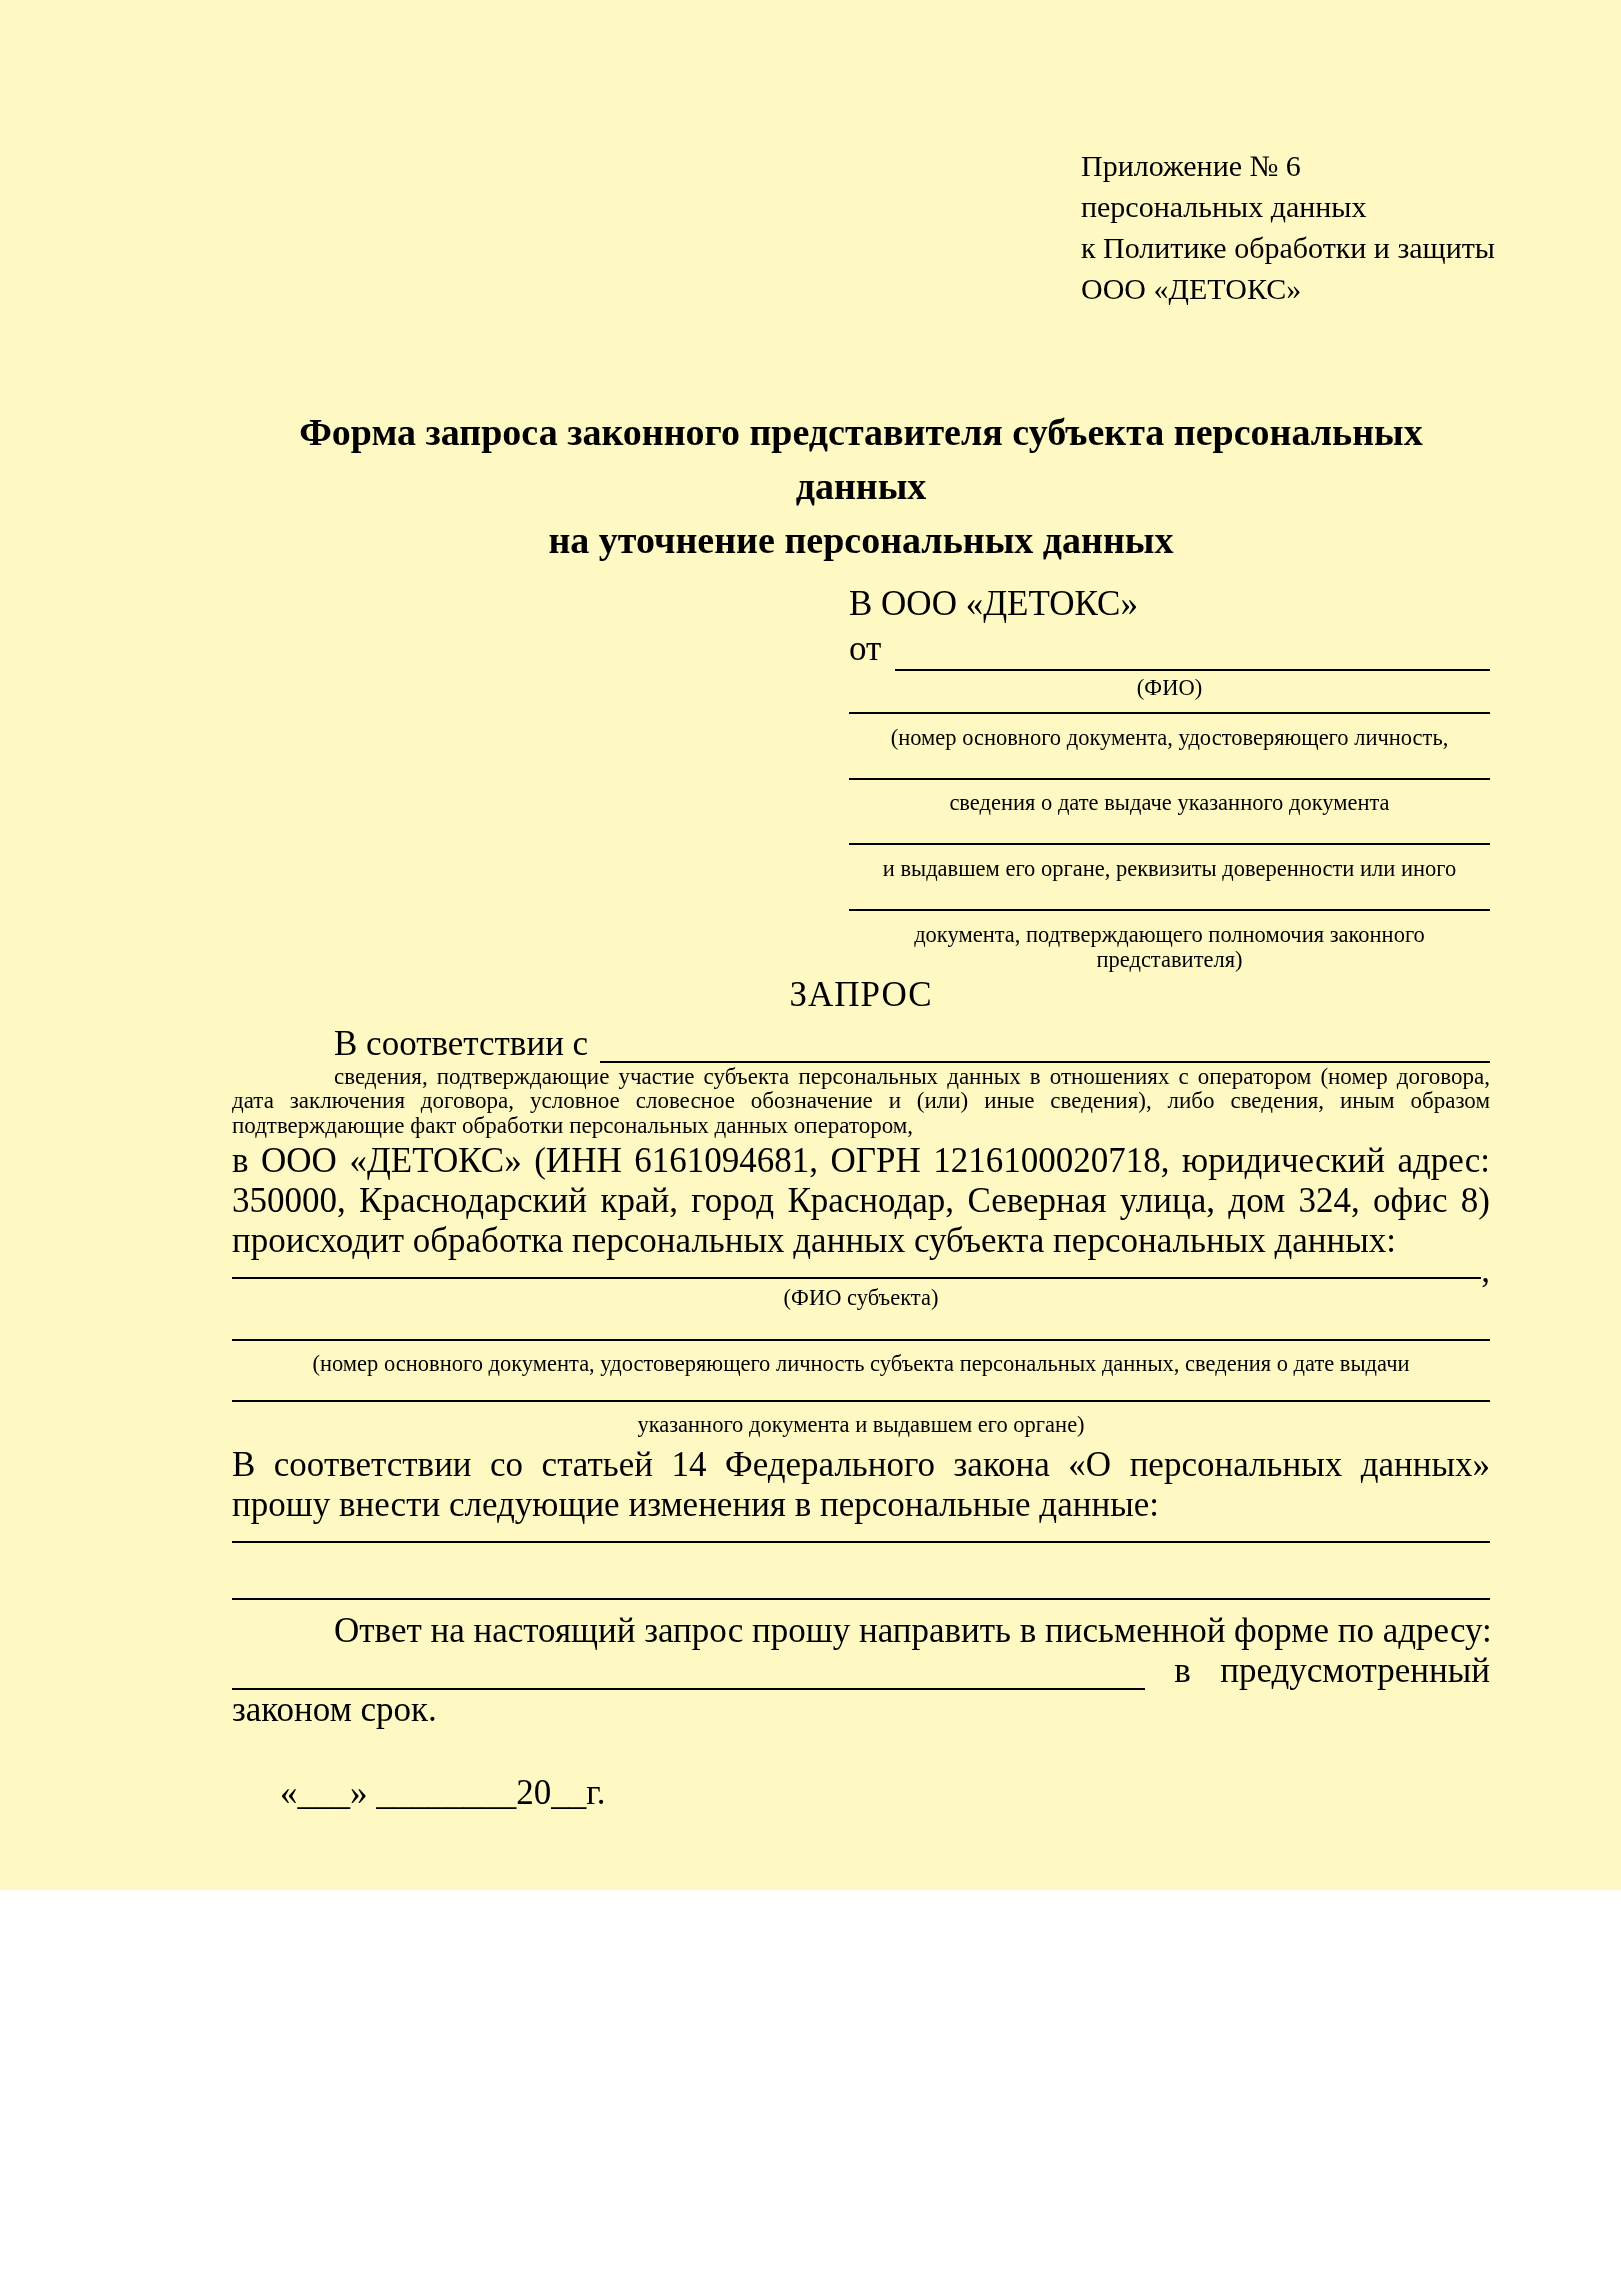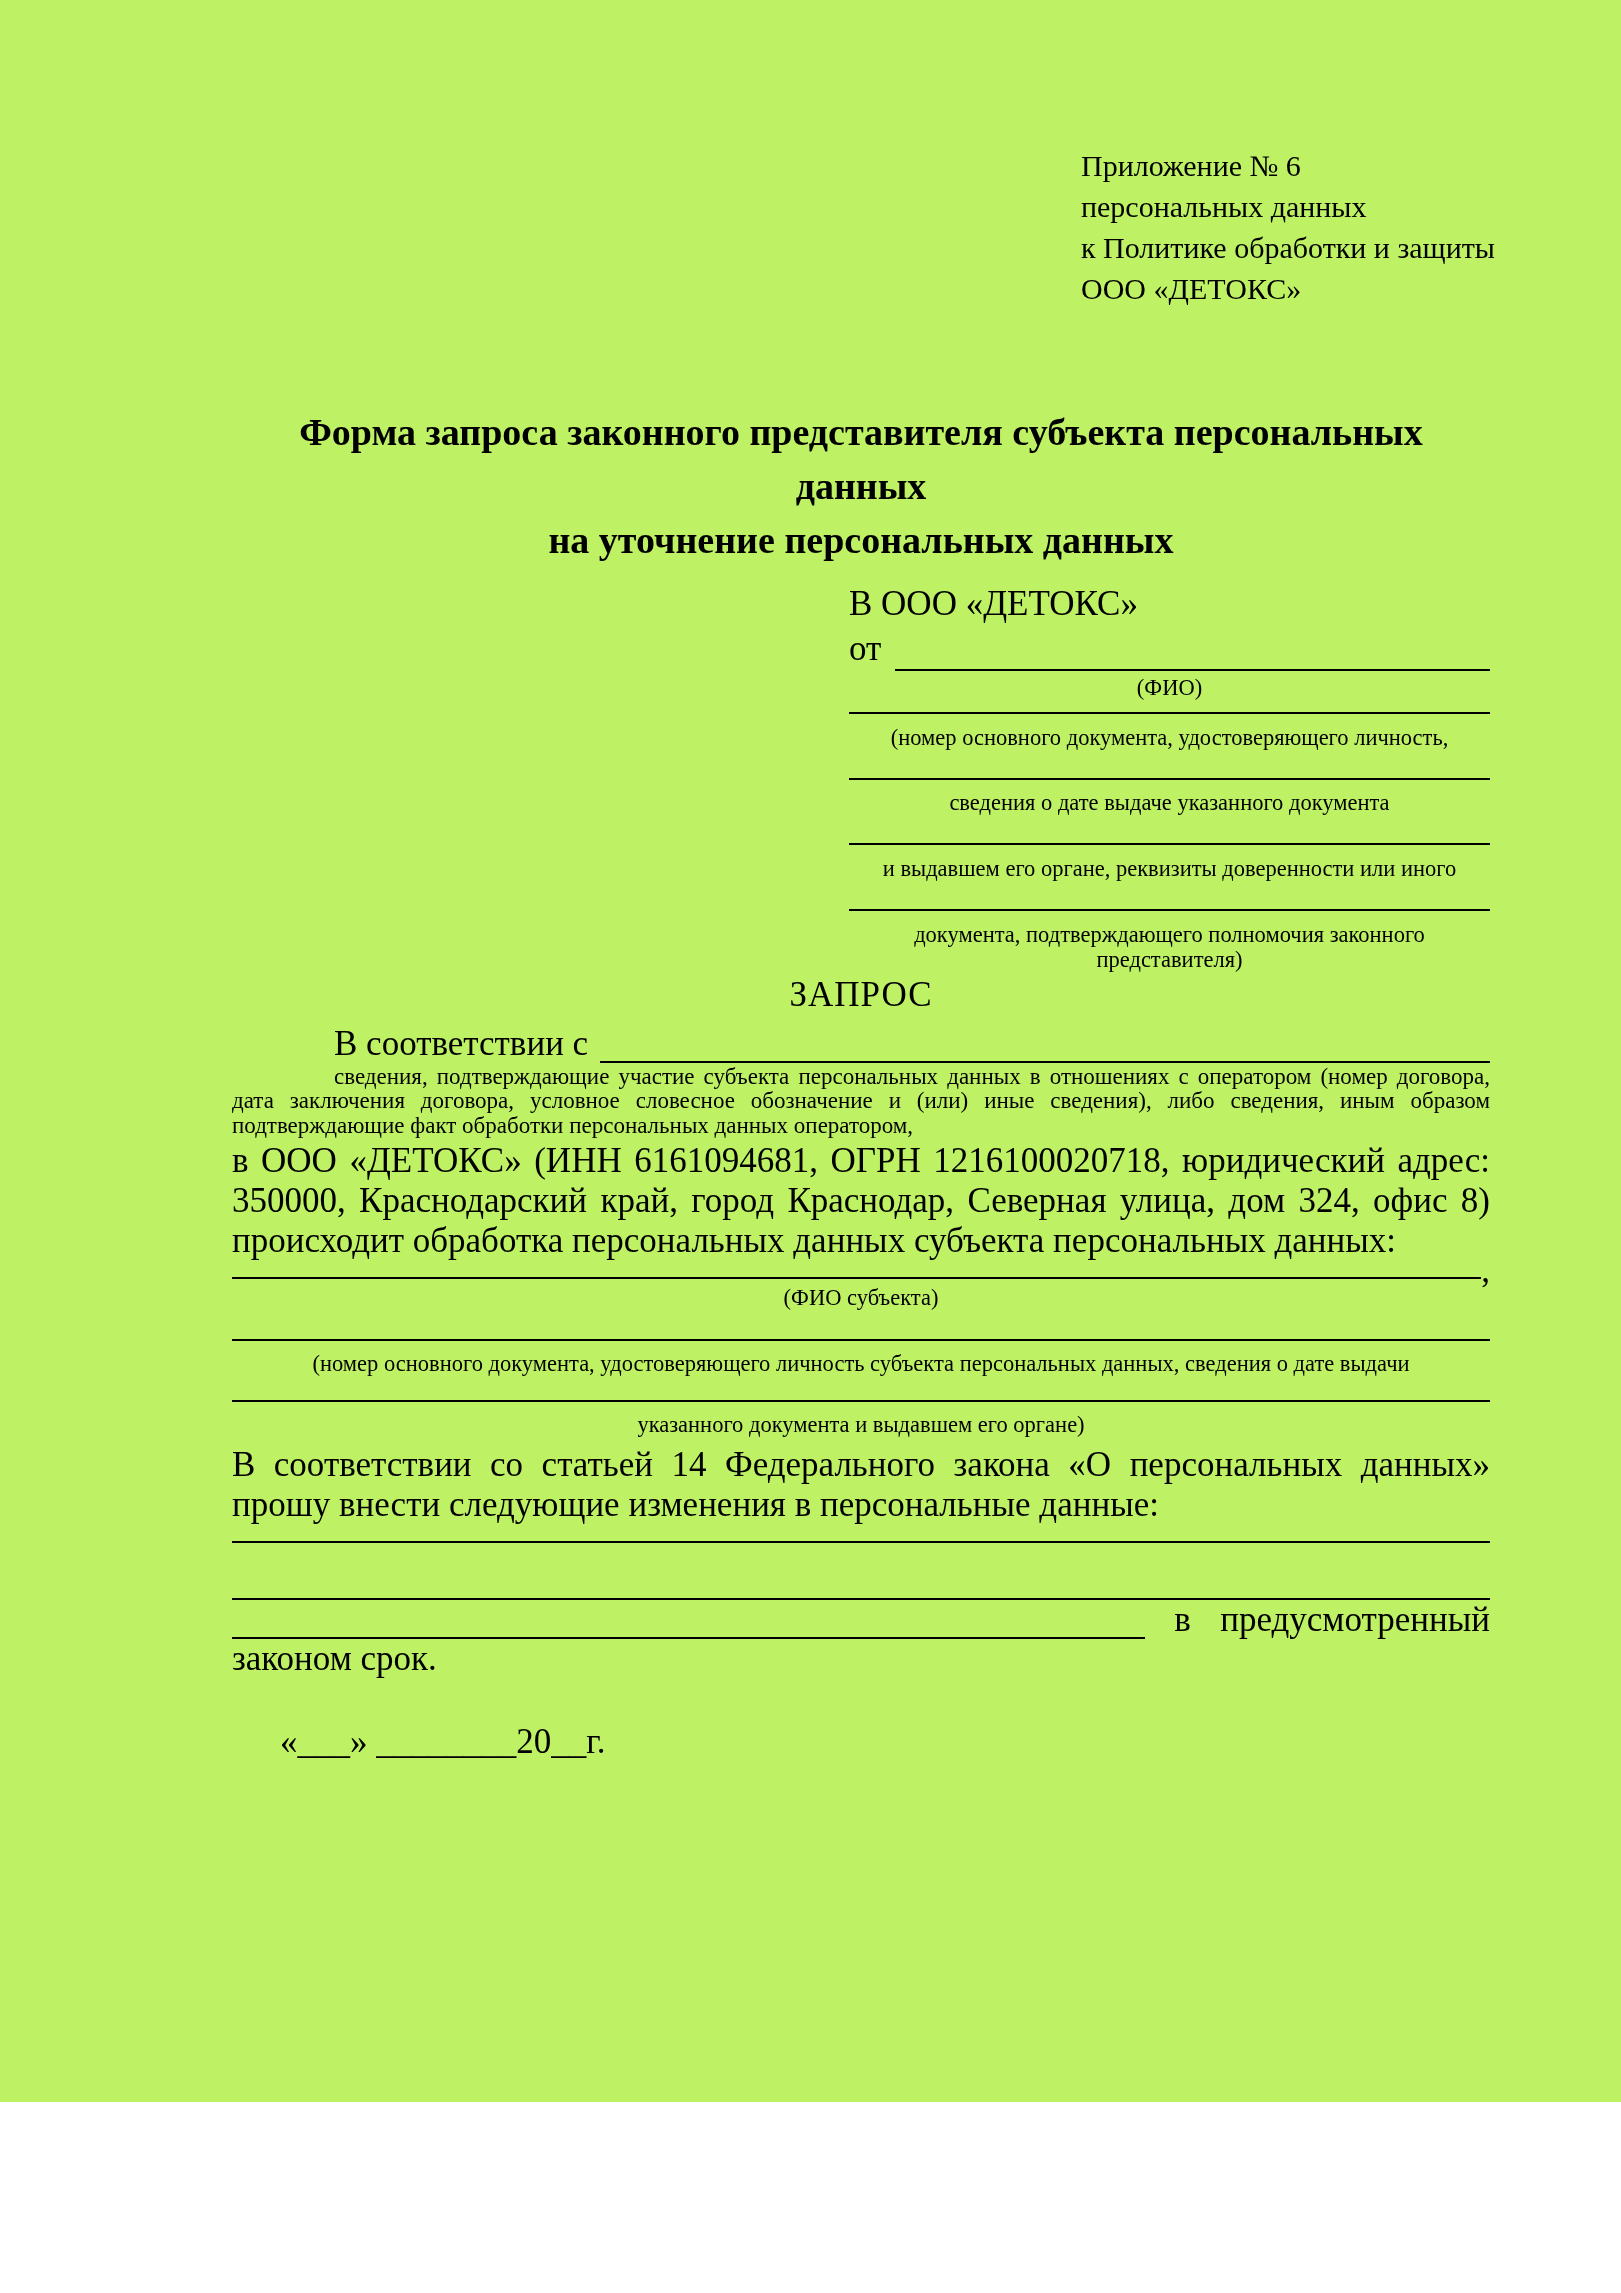--- a/index.html
+++ b/index.html
@@ -2,23 +2,23 @@
 <html lang="ru"><head>
 <meta charset="utf-8">
 <style>
   * { margin: 0; padding: 0; box-sizing: border-box; }
   html, body { background: #ffffff; }
   body { font-family: "Liberation Serif", "DejaVu Serif", serif; color: #000; }
 
   .page {
     position: relative;
     width: 1621px;
-    height: 2102px;
+    height: 1890px;
     margin: 0 auto;
-    background: #bef264;
+    background: #fef9c3;
     overflow: hidden;
   }
   .content {
     padding: 0 131px 0 232px; 
   }
 
   
   .appendix {
     margin-top: 145px;
     margin-left: 849px;
@@ -217,20 +217,21 @@
     <div class="cap">(номер основного документа, удостоверяющего личность субъекта персональных данных, сведения о дате выдачи</div>
 
     <div class="full-line line-3"></div>
     <div class="cap">указанного документа и выдавшем его органе)</div>
 
     <div class="para article-para">В соответствии со статьей 14 Федерального закона «О персональных данных» прошу внести следующие изменения в персональные данные:</div>
 
     <div class="full-line blank-para-1"></div>
     <div class="full-line blank-para-2"></div>
 
+    <div class="resp-1">Ответ на настоящий запрос прошу направить в письменной форме по адресу:</div>
     <div class="resp-2">
       <span class="blank"></span>
       <span>в</span>
       <span>предусмотренный</span>
     </div>
     <div class="resp-3">законом срок.</div>
 
     <div class="footer-row">
       <span>«___» ________20__г.</span>
     </div>

